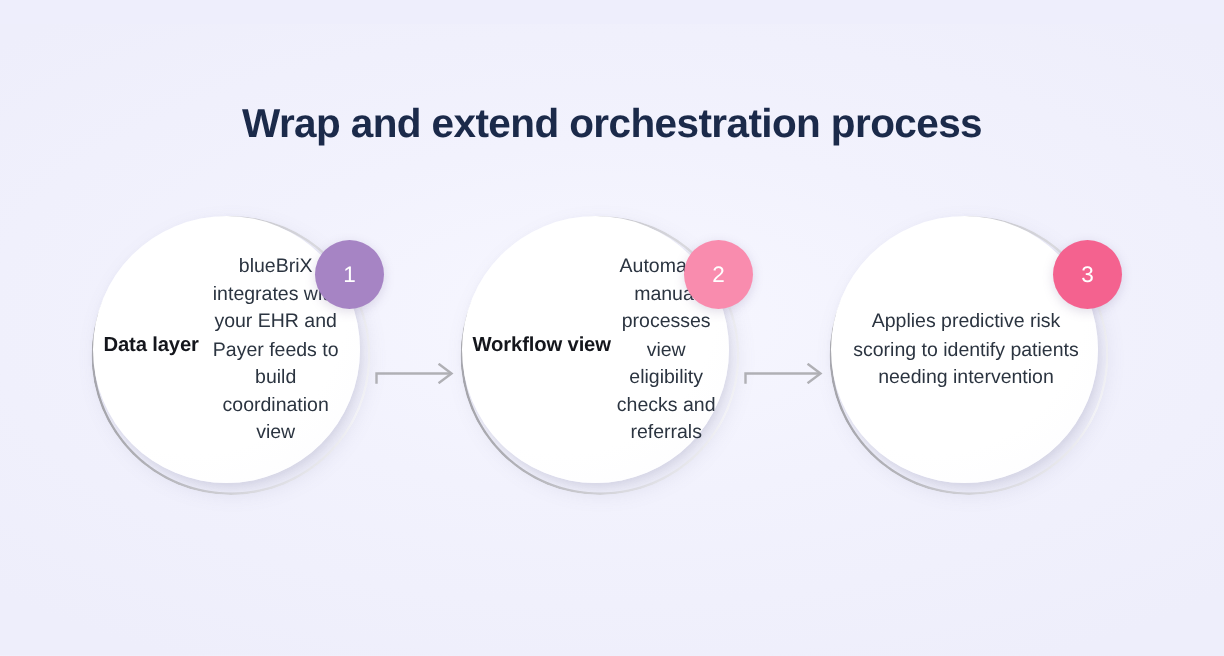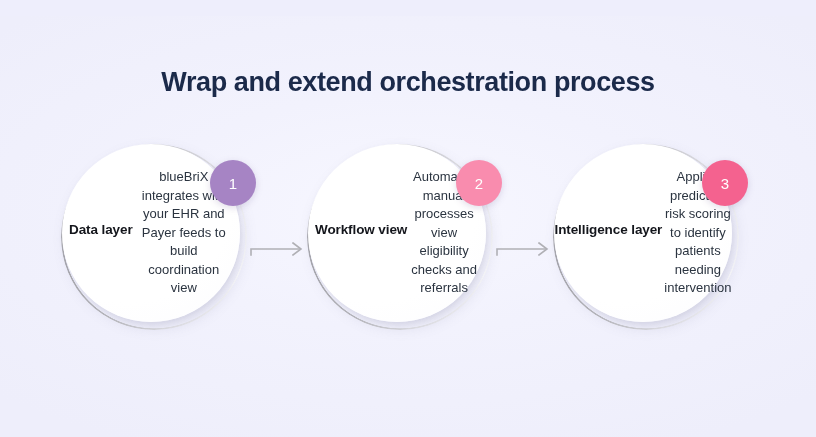--- a/index.html
+++ b/index.html
@@ -202,21 +202,20 @@
       <svg width="58" height="14" viewBox="0 0 58 14" fill="none" xmlns="http://www.w3.org/2000/svg">
         <path d="M1 13 L1 7 L50 7" stroke="#b0b0b5" stroke-width="1.6" fill="none" stroke-linecap="square"></path>
         <path d="M43 1 L51 7 L43 13" stroke="#b0b0b5" stroke-width="1.6" fill="none" stroke-linecap="square" stroke-linejoin="miter"></path>
       </svg>
     </div>
 
     <div class="node n2">
       <div class="ring"></div>
       <div class="disc"></div>
       <div class="node-text">
-        <div class="node-heading">Intelligence layer</div>
         <div class="node-body">Applies predictive risk scoring to identify patients needing intervention</div>
       </div>
       <div class="badge" id="badge3" style="background-color: rgb(244, 98, 143);">3</div>
     </div>
 
   </div>
 
 
 </div>
 

